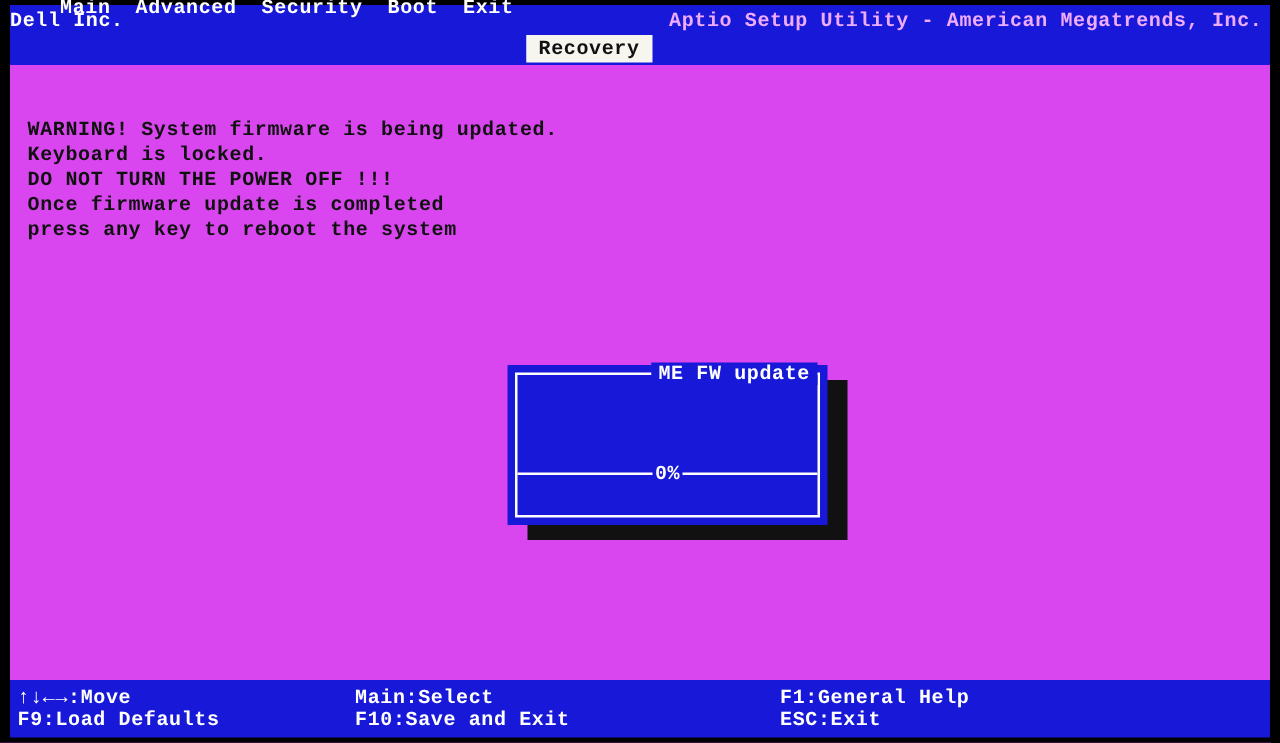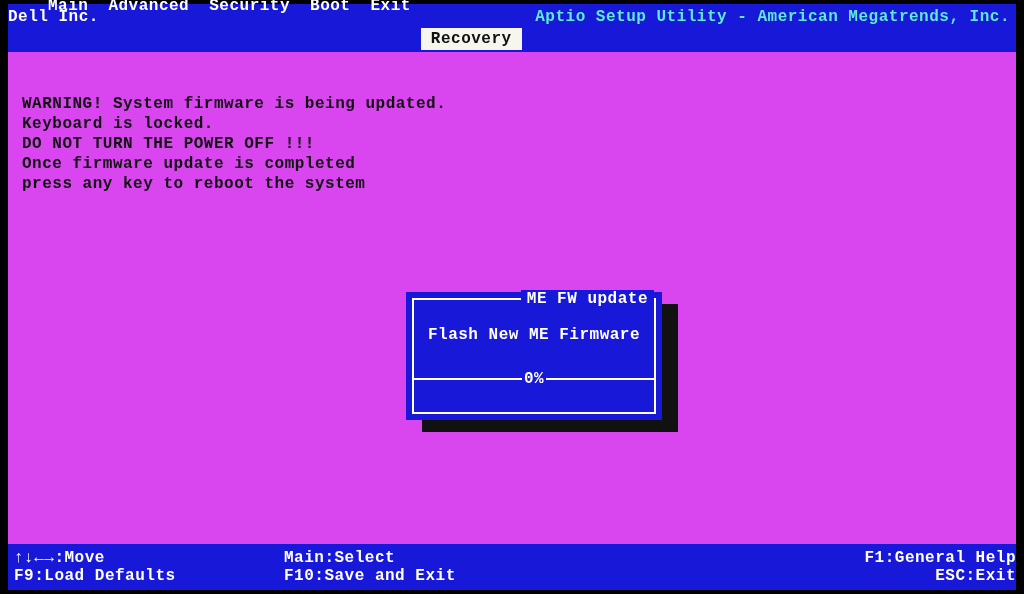--- a/index.html
+++ b/index.html
@@ -28,21 +28,21 @@
     position: absolute;
     left: 0px;
     top: 4px;
     color: #fff;
     font-weight: bold;
   }
   .util-title {
     position: absolute;
     right: 6px;
     top: 4px;
-    color: #5eead4;
+    color: #f0abfc;
     text-align: right;
     white-space: nowrap;
     font-weight: bold;
   }
   .tabs {
     position: absolute;
     left: 30px;
     bottom: 2px;
     display: flex;
     gap: 0;
@@ -128,21 +128,21 @@
     font-weight: bold;
     height: 46px;
     display: flex;
     flex-direction: column;
     justify-content: center;
     padding-left: 6px;
   }
   .footer-row { display: flex; }
   .fcol1 { width: 270px; }
   .fcol2 { width: 340px; }
-  .fcol3 { flex: 1; text-align: right; }
+  .fcol3 { flex: 1; }
 </style>
 </head>
 <body>
 
 <div class="screen">
 
   <div class="header">
     <div class="vendor">Dell Inc.</div>
     <div class="util-title">Aptio Setup Utility - American Megatrends, Inc.</div>
     <div class="tabs">
@@ -161,21 +161,20 @@
 DO NOT TURN THE POWER OFF !!!
 Once firmware update is completed
 press any key to reboot the system</div>
 
     <div class="dialog-shadow"></div>
     <div class="dialog">
       <div class="dlg-frame">
         <div class="dlg-title-row">
           <span class="dlg-title">ME FW update</span>
         </div>
-        <div class="dlg-body">Flash New ME Firmware</div>
         <div class="progress-row">
           <div class="prog-line"></div>
           <div class="prog-text">0%</div>
           <div class="prog-line"></div>
         </div>
       </div>
     </div>
   </div>
 
   <div class="footer">

